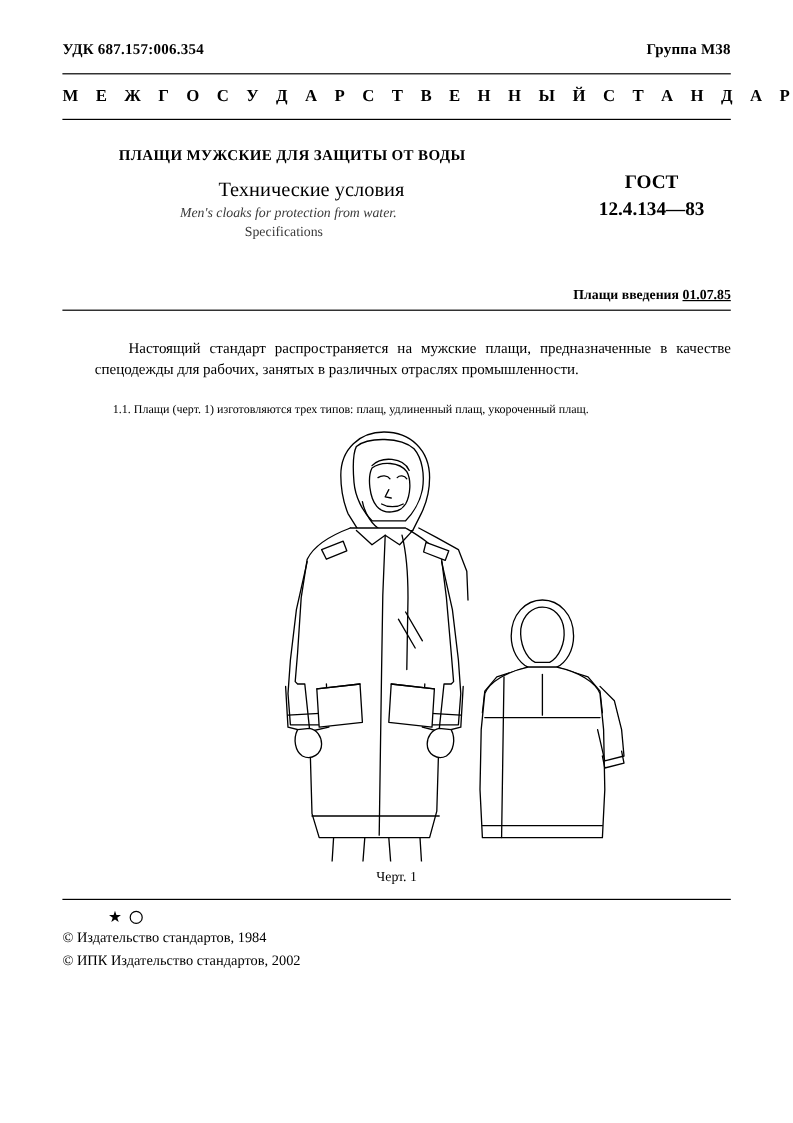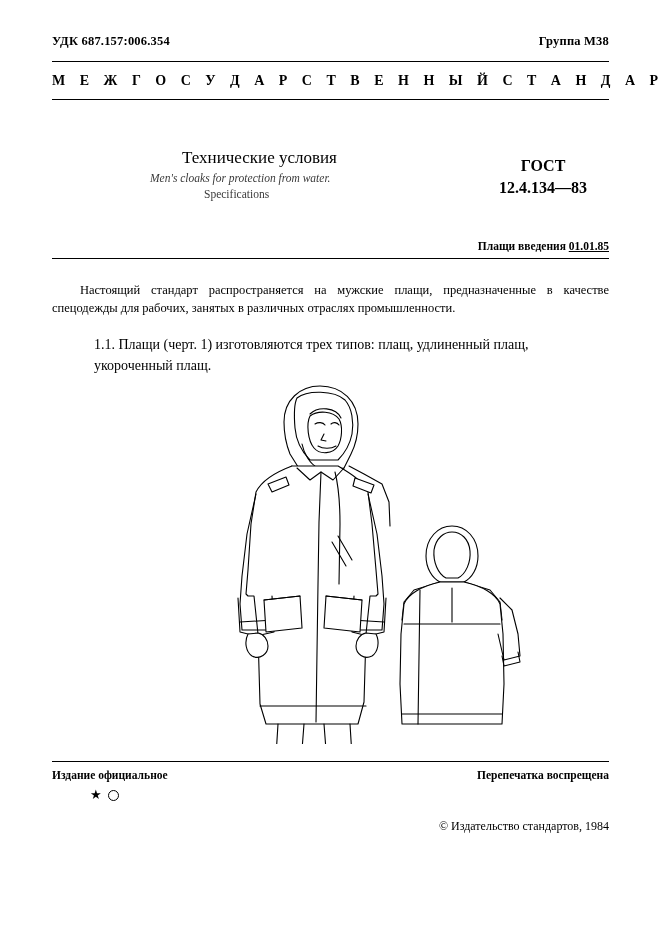--- a/index.html
+++ b/index.html
@@ -80,21 +80,21 @@
   .doc-en2 {
     position: absolute;
     left: 152px;
     top: 88px;
     font-size: 11.5px;
     color: #3a3a3a;
   }
   .gost-block {
     position: absolute;
     right: 22px;
-    top: 55px;
+    top: 42px;
     text-align: center;
     font-weight: bold;
     font-size: 16px;
     line-height: 1.35;
   }
   .okp {
     font-size: 12.5px;
     margin-top: 4px;
   }
   .date-line {
@@ -110,30 +110,31 @@
     margin-top: 6px;
   }
   .para {
     font-size: 12.5px;
     text-align: justify;
     line-height: 1.45;
     margin-top: 22px;
   }
   .para.indent {
     text-indent: 28px;
+    margin-left: 27px;
   }
   .section-head {
     text-align: center;
     font-size: 12.5px;
     font-weight: bold;
     margin-top: 20px;
     letter-spacing: 0.3px;
   }
   .clause {
-    font-size: 14px;
+    font-size: 10px;
     margin-top: 18px;
     padding-left: 42px;
     line-height: 1.45;
   }
   .figure-area {
     position: relative;
     height: 365px;
     margin-top: 8px;
   }
   .figure-caption {
@@ -151,23 +152,21 @@
     font-weight: bold;
     margin-top: 7px;
   }
   .marks {
     margin-top: 6px;
     padding-left: 38px;
     font-size: 13px;
     letter-spacing: 6px;
   }
   .copyright {
-    text-align: right;
     font-size: 12px;
-    margin-top: 14px;
     line-height: 1.6;
   }
   .star { font-size: 13px; }
   .circle {
     display: inline-block;
     width: 9px; height: 9px;
     border: 1px solid #000;
     border-radius: 50%;
     vertical-align: middle;
   }
@@ -182,33 +181,34 @@
     <span>Группа М38</span>
   </div>
 
   <hr class="rule rule-top">
 
   <div class="std-title">М Е Ж Г О С У Д А Р С Т В Е Н Н Ы Й    С Т А Н Д А Р Т</div>
 
   <hr class="rule rule-under-title">
 
   <div class="title-block">
+    <div class="doc-title">ПЛАЩИ МУЖСКИЕ ДЛЯ ЗАЩИТЫ ОТ ВОДЫ</div>
     <div class="doc-subtitle">Технические условия</div>
     <div class="doc-en1">Men's cloaks for protection from water.</div>
     <div class="doc-en2">Specifications</div>
     <div class="gost-block">
       <div>ГОСТ</div>
       <div>12.4.134—83</div>
     </div>
   </div>
 
 
   <div class="date-line">
     <span>Плащи введения</span>
-    <u>01.01.85</u>
+    <u>01.07.85</u>
   </div>
 
   <hr class="rule rule-after-date">
 
   <div class="para indent">Настоящий стандарт распространяется на мужские плащи, предназначенные в качестве спецодежды для рабочих, занятых в различных отраслях промышленности.</div>
 
 
   <div class="clause">1.1.  Плащи (черт. 1) изготовляются трех типов: плащ, удлиненный плащ, укороченный плащ.</div>
 
   <div class="figure-area">
@@ -292,29 +292,27 @@
         <path d="M368 206 L366 340" fill="none"></path>
         <path d="M352 240 L448 240" fill="none"></path>
         <path d="M400 204 L400 238" fill="none"></path>
 
         <path d="M350 330 L450 330" fill="none"></path>
       </g>
     </svg>
     <div style="position:absolute; left:0; top:0; width:100%; height:100%;"></div>
   </div>
 
+  <div class="figure-caption">Черт. 1</div>
 
   <hr class="rule footer-rule">
 
-  <div class="footer-row">
-    <span>Издание официальное</span>
-    <span>Перепечатка воспрещена</span>
-  </div>
 
   <div class="marks">
     <span class="star">★</span><span class="circle"></span>
   </div>
 
   <div class="copyright">
     <div>© Издательство стандартов, 1984</div>
+    <div>© ИПК Издательство стандартов, 2002</div>
   </div>
 
 </div>
 
 </body></html>

